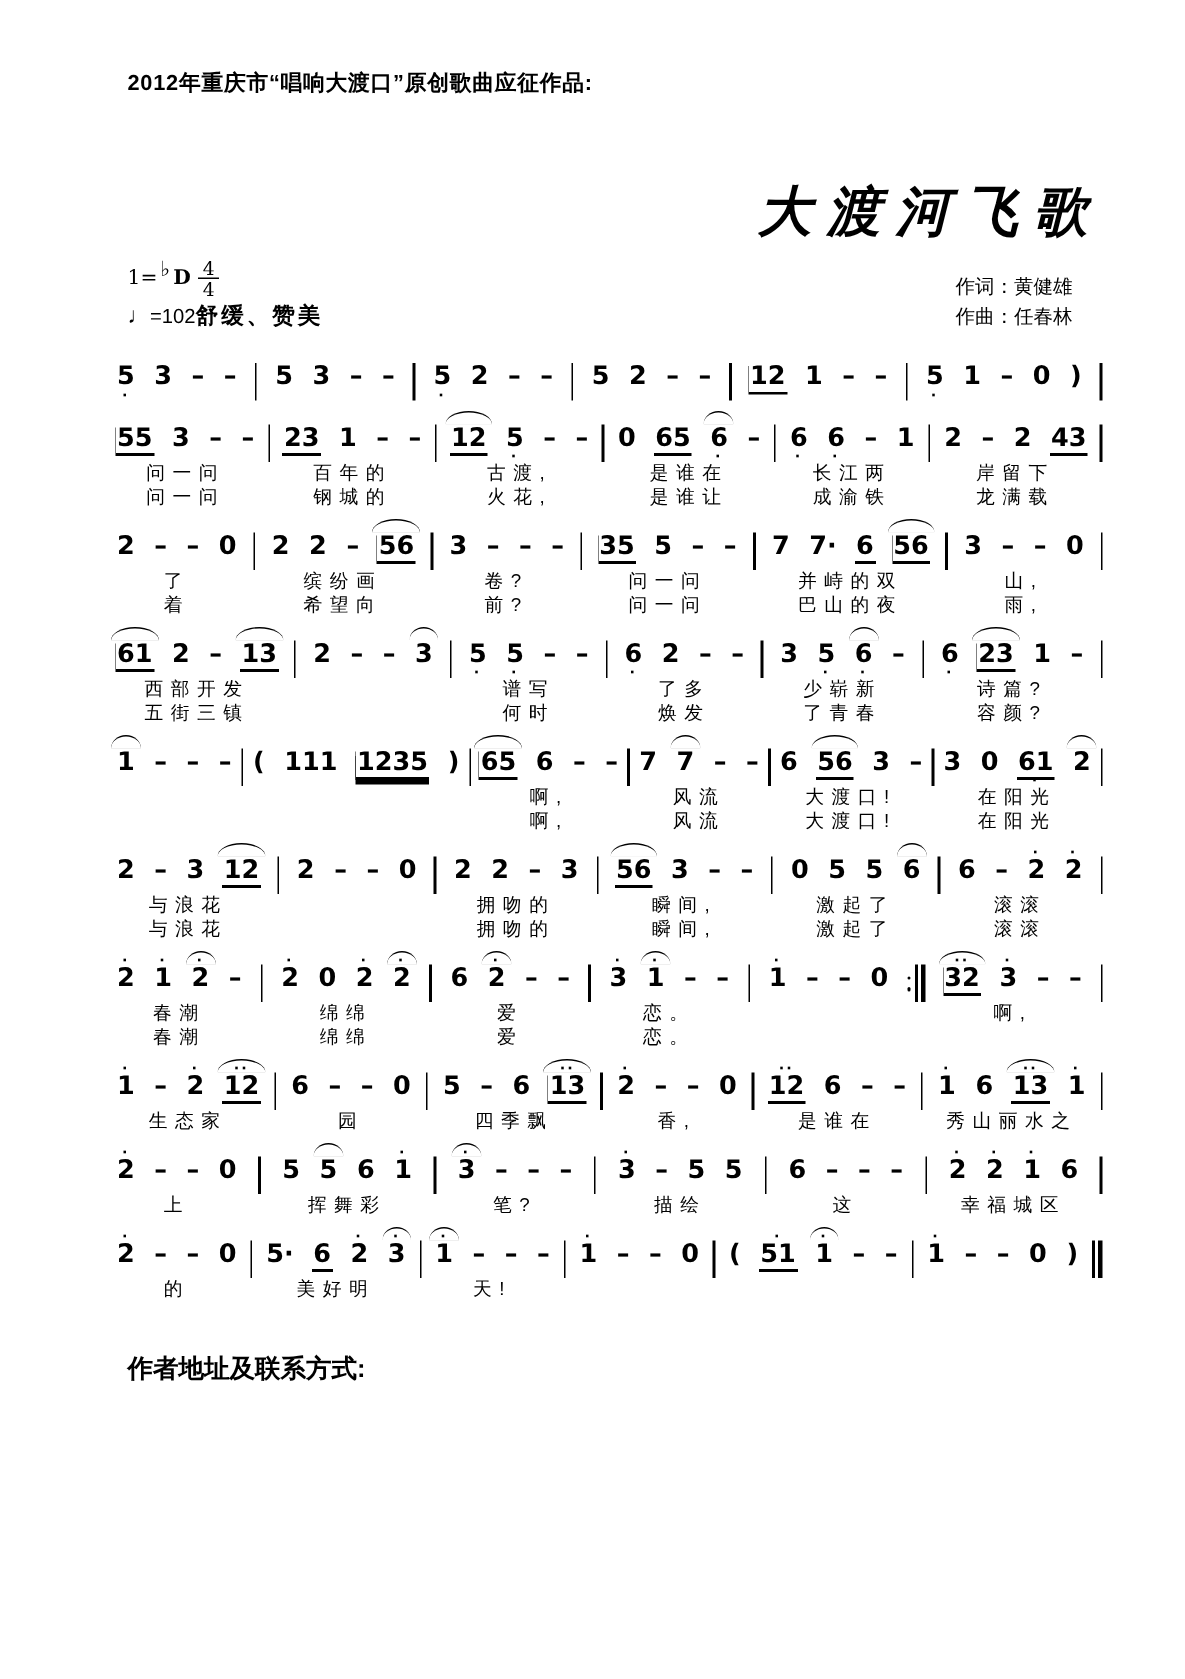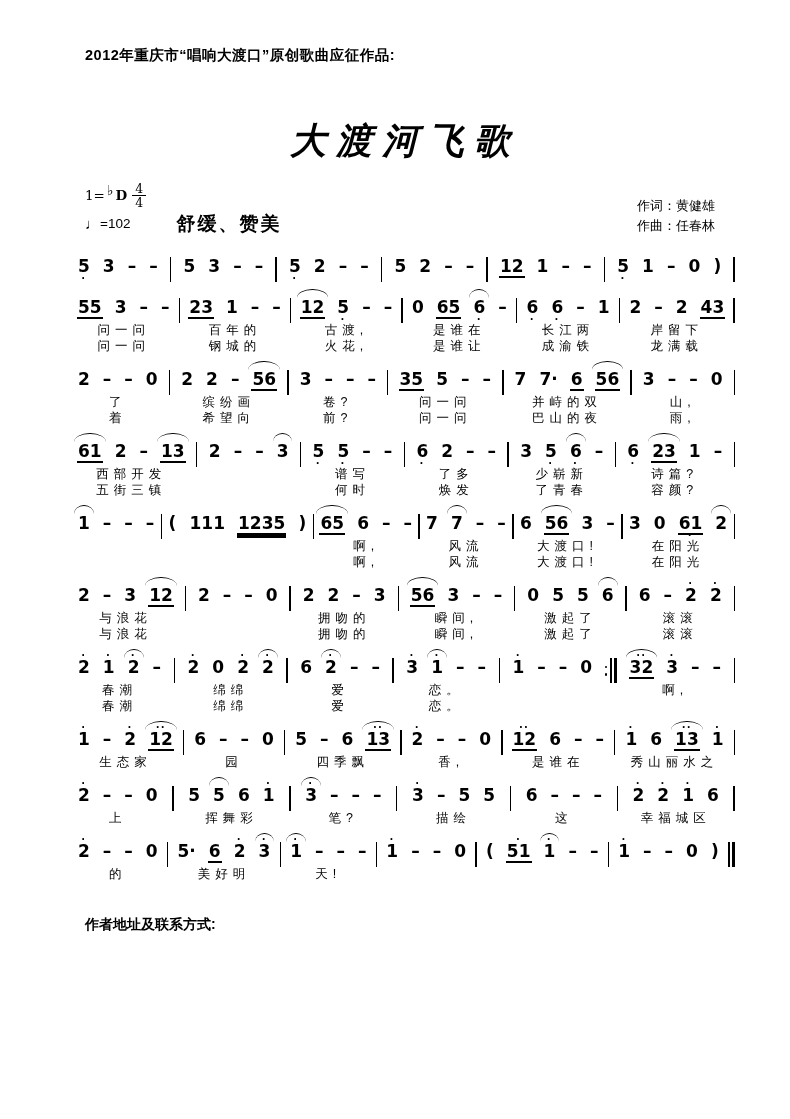--- a/index.html
+++ b/index.html
@@ -3,34 +3,34 @@
 <meta charset="utf-8">
 <style>
   html,body{margin:0;padding:0;background:#888;}
   .page{
     width:790px;height:1119px;background:#ffffff;color:#000;
     box-sizing:border-box;padding:38px 55px 0 75px;position:relative;
     font-family:"Liberation Sans",sans-serif;overflow:hidden;
   }
   .submission{font-weight:bold;font-size:14.5px;letter-spacing:.5px;margin:8px 0 0 10px;}
   .title{
-    text-align:center;margin:52px 0 16px 0;
+    text-align:right;margin:52px 0 6px 0;
     font-family:"DejaVu Serif",serif;font-style:italic;font-weight:bold;
     font-size:36px;letter-spacing:10px;
   }
   .meta-row{display:flex;justify-content:space-between;align-items:flex-end;margin-top:2px;}
   .keyblock{font-size:13.5px;line-height:1.25;margin-left:10px;}
   .keysig{display:flex;align-items:center;gap:2px;font-family:"DejaVu Serif",serif;}
   .flat{position:relative;top:-5px;font-size:14px;}
   .keyletter{font-weight:bold;}
   .meter{display:inline-flex;flex-direction:column;align-items:center;margin-left:3px;font-size:12.5px;line-height:1.05;}
   .meter .mtop{border-bottom:1px solid #000;padding:0 3px;}
   .temporow{display:flex;align-items:center;margin-top:3px;}
   .tempo-note{font-size:15px;}
-  .expression{font-weight:bold;font-size:19px;margin-left:46px;letter-spacing:2px;}
+  .expression{font-weight:bold;font-size:15px;letter-spacing:2px;}
   .credits{font-size:13px;line-height:1.55;margin-right:20px;}
   
   .score{margin-top:16px;}
   .system{display:flex;align-items:flex-start;justify-content:space-between;width:660px;margin-bottom:11px;}
   .measure{display:flex;flex-direction:column;flex:0 1 auto;padding:0 2px;}
   .notes-row{display:flex;gap:11px;align-items:flex-end;}
   .tok{display:inline-flex;flex-direction:column;align-items:center;position:relative;min-width:10px;}
   .dots{height:5px;line-height:4px;font-size:12px;font-weight:bold;letter-spacing:1px;text-align:center;}
   .n{
     font-family:"DejaVu Sans",sans-serif;font-weight:bold;font-size:17px;line-height:19px;
@@ -48,21 +48,21 @@
   .bar-final .thin,.bar-repeat .thin{width:1.4px;height:25px;background:#000;}
   .bar-final .thick,.bar-repeat .thick{width:3.5px;height:25px;background:#000;}
   .repdots{display:flex;flex-direction:column;gap:5px;margin-right:1px;}
   .repdots i{width:2.5px;height:2.5px;background:#000;border-radius:50%;}
   .lyric-line{
     font-size:12.5px;line-height:15px;letter-spacing:5px;white-space:nowrap;
     text-align:center;margin-top:1px;font-family:"Liberation Sans",sans-serif;
   }
   
   .footer{margin-top:34px;margin-left:10px;}
-  .footer-heading{font-weight:bold;font-size:14px;margin-bottom:12px;}
+  .footer-heading{font-weight:bold;font-size:17px;margin-bottom:12px;}
   .footer-line{font-size:13.5px;line-height:1.85;}
 </style>
 </head>
 <body>
 
 <div class="page">
 
   <div class="submission">2012年重庆市“唱响大渡口”原创歌曲应征作品:</div>
 
   <h1 class="title">大渡河飞歌</h1>

